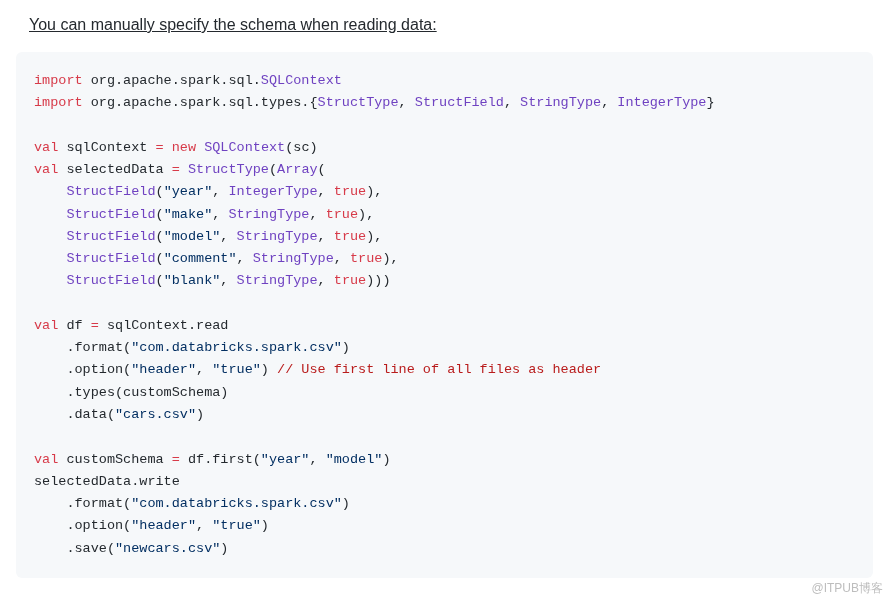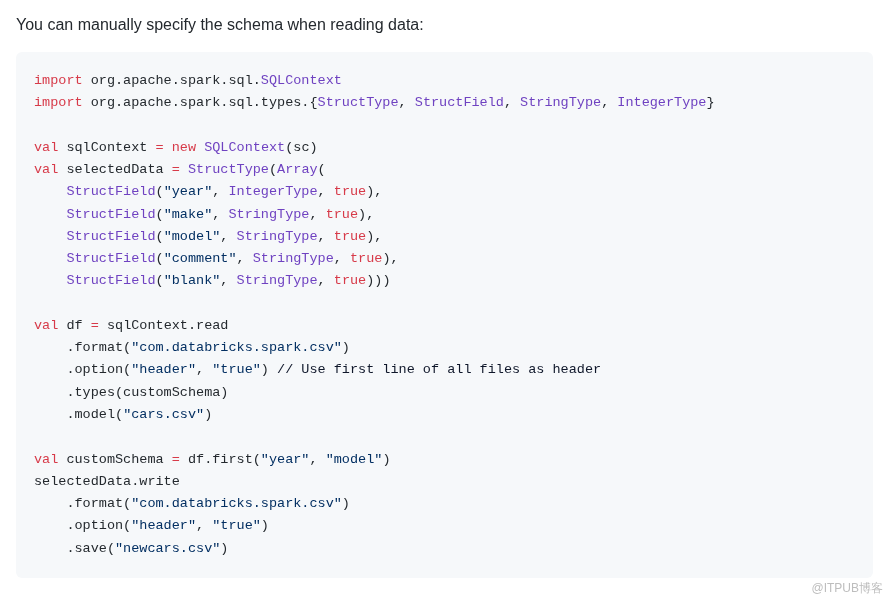--- a/index.html
+++ b/index.html
@@ -6,38 +6,39 @@
     margin: 0;
     padding: 16px;
     font-family: -apple-system, BlinkMacSystemFont, "Segoe UI", Helvetica, Arial, sans-serif;
     background: #fff;
     color: #24292e;
     width: 889px;
     box-sizing: border-box;
   }
   .intro {
     font-size: 16px;
-    margin: 0 0 18px 0;
+    margin: 0 0 18px 13px;
     color: #24292e;
+    text-decoration: underline;
   }
   .code-block {
     background: #f6f8fa;
     border-radius: 6px;
     padding: 18px 18px;
     font-family: "SFMono-Regular", Consolas, "Liberation Mono", Menlo, monospace;
     font-size: 13.5px;
     line-height: 1.65;
     white-space: pre;
     overflow-x: auto;
     color: #24292e;
   }
   .kw   { color: #d73a49; font-family: Liberation Mono, monospace; }  
   .nm   { color: #6f42c1; }  
   .str  { color: #032f62; }  
-  .cmt  { color: #0f172a; }  
+  .cmt  { color: #b91c1c; }  
   .watermark {
     position: fixed;
     right: 6px;
     bottom: 6px;
     color: #bdbdbd;
     font-size: 12px;
     pointer-events: none;
   }
 </style>
 </head>
@@ -53,21 +54,21 @@
 <span><span>    </span><span class="nm">StructField</span><span>(</span><span class="str">"year"</span><span>, </span><span class="nm">IntegerType</span><span>, </span><span class="kw">true</span><span>),</span></span>
 <span><span>    </span><span class="nm">StructField</span><span>(</span><span class="str">"make"</span><span>, </span><span class="nm">StringType</span><span>, </span><span class="kw">true</span><span>),</span></span>
 <span><span>    </span><span class="nm">StructField</span><span>(</span><span class="str">"model"</span><span>, </span><span class="nm">StringType</span><span>, </span><span class="kw">true</span><span>),</span></span>
 <span><span>    </span><span class="nm">StructField</span><span>(</span><span class="str">"comment"</span><span>, </span><span class="nm">StringType</span><span>, </span><span class="kw">true</span><span>),</span></span>
 <span><span>    </span><span class="nm">StructField</span><span>(</span><span class="str">"blank"</span><span>, </span><span class="nm">StringType</span><span>, </span><span class="kw">true</span><span>)))</span></span>
 
 <span><span class="kw">val</span><span> df </span><span class="kw">=</span><span> sqlContext.read</span></span>
 <span><span>    </span><span>.format(</span><span class="str">"com.databricks.spark.csv"</span><span>)</span></span>
 <span><span>    </span><span>.option(</span><span class="str">"header"</span><span>, </span><span class="str">"true"</span><span>) </span><span class="cmt">// Use first line of all files as header</span></span>
 <span><span>    </span><span>.types(customSchema)</span></span>
-<span><span>    </span><span>.model(</span><span class="str">"cars.csv"</span><span>)</span></span>
+<span><span>    </span><span>.data(</span><span class="str">"cars.csv"</span><span>)</span></span>
 
 <span><span class="kw">val</span><span> customSchema </span><span class="kw">=</span><span> df.first(</span><span class="str">"year"</span><span>, </span><span class="str">"model"</span><span>)</span></span>
 <span><span>selectedData.write</span></span>
 <span><span>    </span><span>.format(</span><span class="str">"com.databricks.spark.csv"</span><span>)</span></span>
 <span><span>    </span><span>.option(</span><span class="str">"header"</span><span>, </span><span class="str">"true"</span><span>)</span></span>
 <span><span>    </span><span>.save(</span><span class="str">"newcars.csv"</span><span>)</span></span></div>
 
 <div class="watermark">@ITPUB博客</div>
 
 </body></html>

